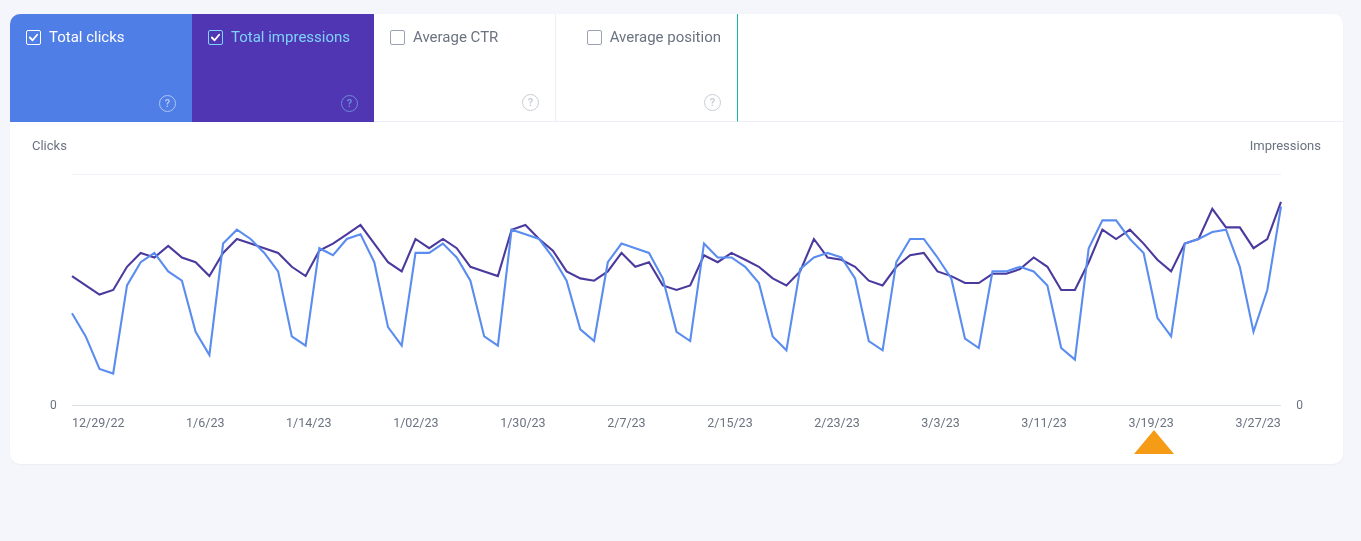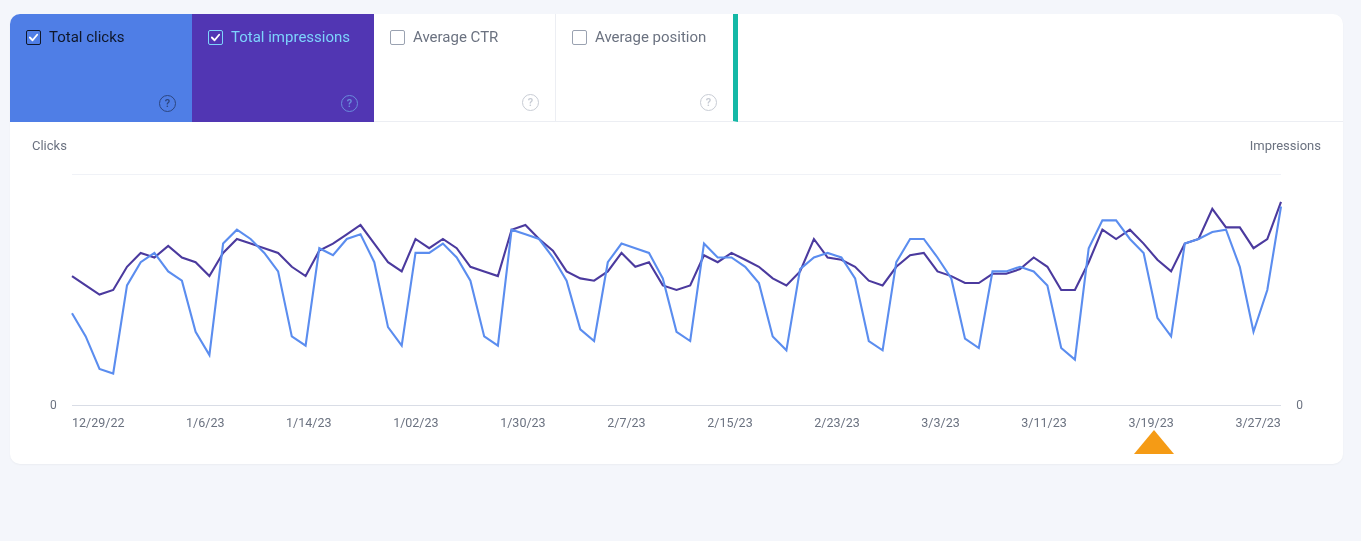--- a/index.html
+++ b/index.html
@@ -27,38 +27,38 @@
     width: 182px;
     border-right: 1px solid #eceef3;
     border-bottom: 1px solid #eceef3;
     padding: 14px 16px 10px 16px;
     position: relative;
     cursor: pointer;
     display: flex;
     flex-direction: column;
     justify-content: space-between;
   }
-  .tab.blue { background: #4f7ee6; color: #0f172a; border-right: none; border-bottom: none; border-top-left-radius: 10px; }
+  .tab.blue { background: #4f7ee6; color: #ffffff; border-right: none; border-bottom: none; border-top-left-radius: 10px; }
   .tab.purple { background: #5136b3; color: #7dd3fc; border-right: none; border-bottom: none; }
   .tab.white { background: #fff; color: #6b7280; }
   .tab-top { display: flex; align-items: center; gap: 8px; font-size: 15px; }
   .tab-help { display:flex; justify-content:flex-end; }
   .checkbox {
     width: 15px; height: 15px; border-radius: 2px; display:inline-flex; align-items:center; justify-content:center;
     border: 1.6px solid currentColor; flex-shrink:0;
   }
   .checkbox.checked svg { display:block; }
   .checkbox svg { display:none; width:11px; height:11px; }
   .help-icon {
     width: 17px; height: 17px; border-radius: 50%; border: 1.4px solid currentColor; opacity: .55;
     display:inline-flex; align-items:center; justify-content:center; font-size:11px; font-weight:600;
   }
   .tab.white .help-icon, .tab.white .checkbox { color:#9aa2b1; }
   .tabs-filler { flex: 1; border-bottom: 1px solid #eceef3; }
-  .tab:nth-child(4) { border-right: 5px solid #14b8a6; }
+  .tab:nth-child(4) { border-right: 1px solid #14b8a6; align-items: flex-end; }
 
   .chart-area {
     position: relative;
     padding: 18px 26px 10px 26px;
     text-decoration: underline;
   }
   .axis-label-left {
     position: absolute; left: 22px; top: 16px; font-size: 13px; color: #6b7280;
   }
   .axis-label-right {

